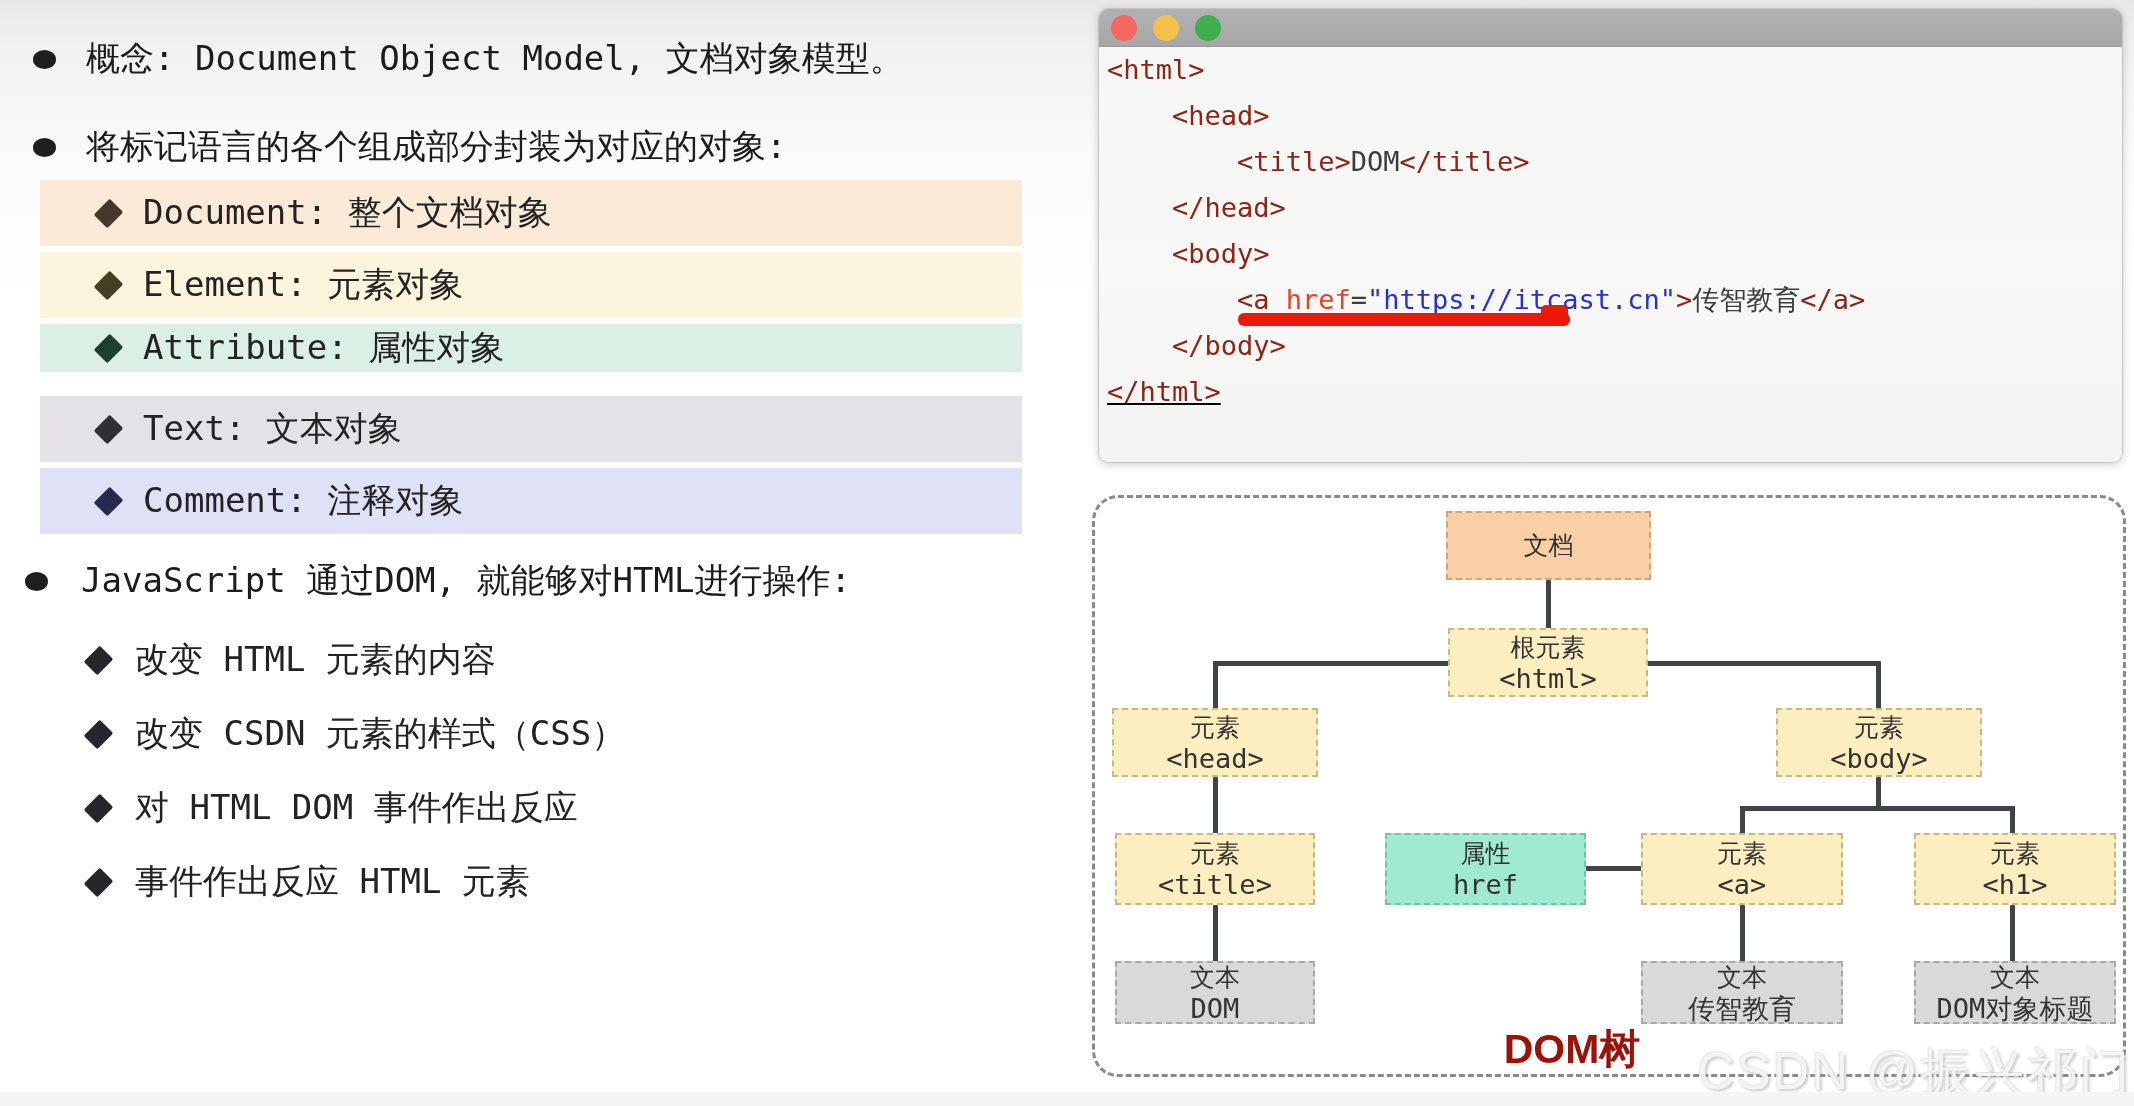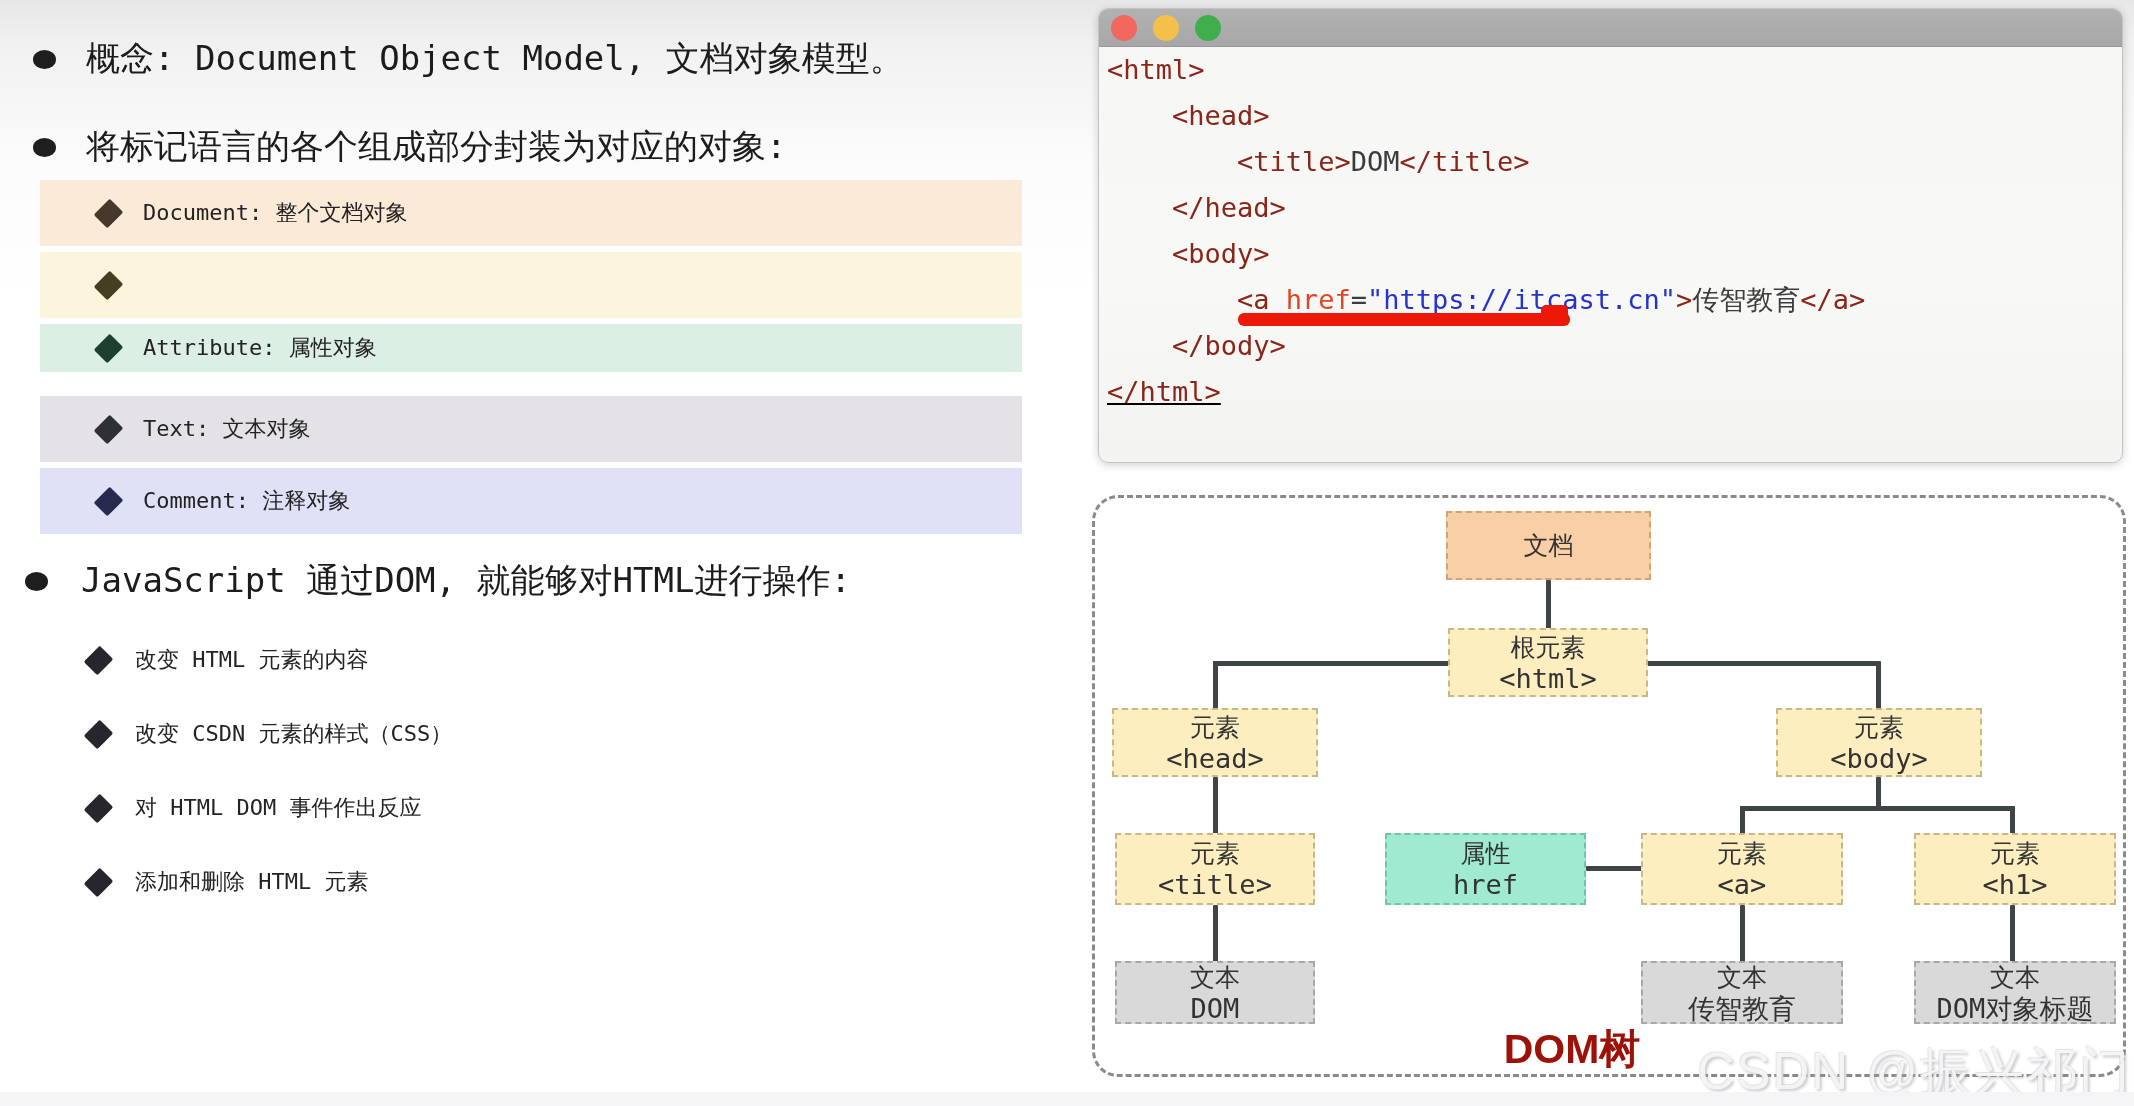--- a/index.html
+++ b/index.html
@@ -28,21 +28,21 @@
   .object-row {
     position: absolute; left: 40px; width: 982px; height: 66px;
     display: flex; align-items: center;
   }
   .diamond {
     width: 21px; height: 21px; margin-left: 58px; flex: 0 0 auto;
     transform: rotate(45deg) scale(0.92, 1.08);
     border-radius: 2px;
   }
   .object-row .row-label, .js-item .row-label {
-    margin-left: 24px; font-size: 22px; color: #232323; white-space: nowrap;
+    margin-left: 24px; font-size: 34px; color: #232323; white-space: nowrap;
   }
   .js-item {
     position: absolute; left: 88px; height: 38px;
     display: flex; align-items: center;
   }
   .js-item .diamond { margin-left: 0; background: #26262c; }
   .js-item .row-label { margin-left: 26px; }
 
   
   .code-window {
@@ -124,20 +124,21 @@
 </div>
 
 <div id="object-rows">
   <div class="object-row" style="top: 180px; height: 66px; background: rgb(251, 234, 216);">
     <span class="diamond" style="background: rgb(70, 56, 42);"></span>
     <span class="row-label">Document: 整个文档对象</span>
   </div>
 
   <div class="object-row" style="top: 252px; height: 66px; background: rgb(253, 244, 221);">
     <span class="diamond" style="background: rgb(69, 62, 34);"></span>
+    <span class="row-label">Element: 元素对象</span>
   </div>
 
   <div class="object-row" style="top: 324px; height: 48px; background: rgb(220, 239, 228);">
     <span class="diamond" style="background: rgb(31, 63, 46);"></span>
     <span class="row-label">Attribute: 属性对象</span>
   </div>
 
   <div class="object-row" style="top: 396px; height: 66px; background: rgb(228, 226, 231);">
     <span class="diamond" style="background: rgb(47, 47, 54);"></span>
     <span class="row-label">Text: 文本对象</span>
@@ -165,21 +166,21 @@
     <span class="row-label">改变 CSDN 元素的样式（CSS）</span>
   </div>
 
   <div class="js-item" style="top: 789px;">
     <span class="diamond"></span>
     <span class="row-label">对 HTML DOM 事件作出反应</span>
   </div>
 
   <div class="js-item" style="top: 863px;">
     <span class="diamond"></span>
-    <span class="row-label">添加和删除 HTML 元素</span>
+    <span class="row-label">事件作出反应 HTML 元素</span>
   </div>
 </div>
 
 <div class="code-window">
   <div class="titlebar" id="titlebar">
       <span class="traffic-light" style="background: rgb(242, 104, 95);"></span>
       <span class="traffic-light" style="background: rgb(243, 192, 74);"></span>
       <span class="traffic-light" style="background: rgb(63, 174, 77);"></span>
     </div>
   <div class="code-body" id="code-body">

